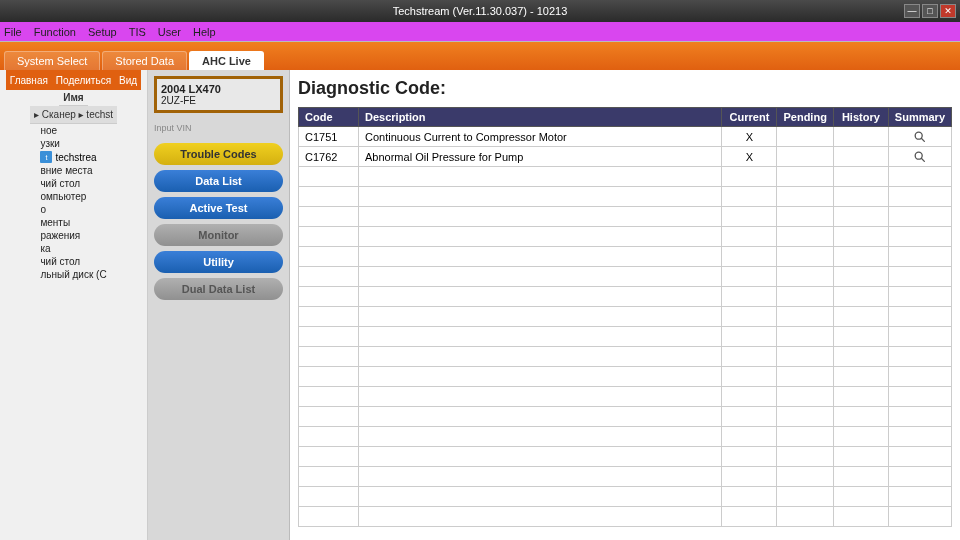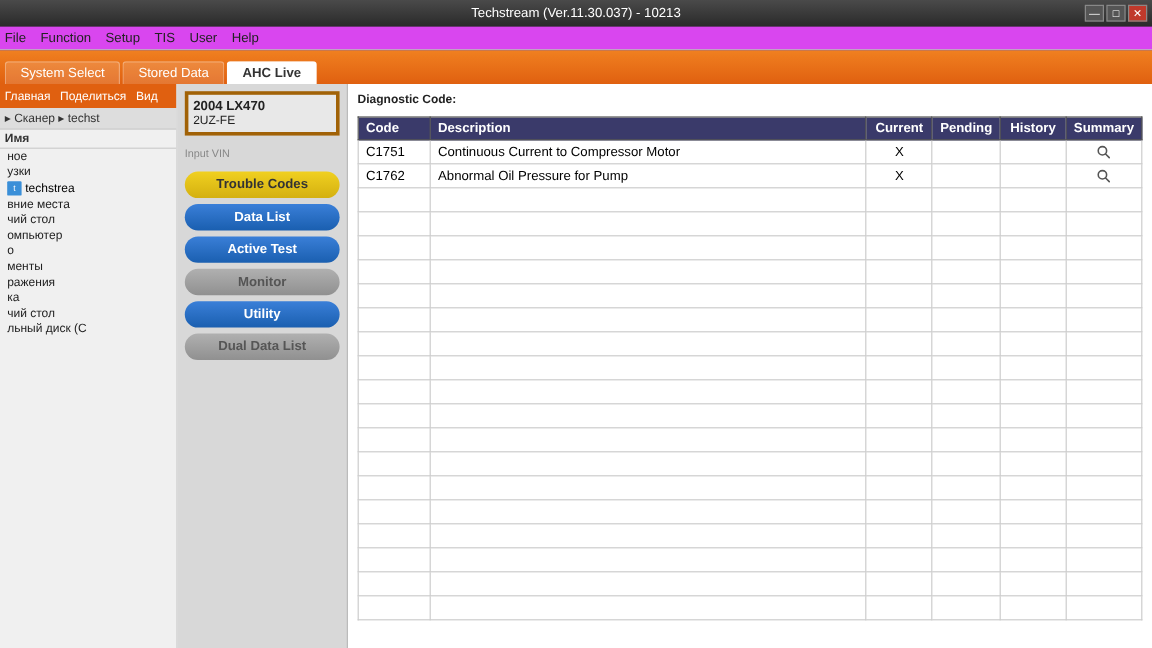--- a/index.html
+++ b/index.html
@@ -92,20 +92,21 @@
     }
 
     
     #sidebar {
       width: 148px;
       background: #f0f0f0;
       border-right: 1px solid #ccc;
       display: flex;
       flex-direction: column;
       overflow: hidden;
+      align-items: center;
     }
     #sidebar-top {
       background: #e06010;
       height: 20px;
       display: flex;
       align-items: center;
       padding: 0 4px;
       gap: 8px;
     }
     #sidebar-top span {
@@ -205,21 +206,21 @@
     
     #content {
       flex: 1;
       background: #fff;
       display: flex;
       flex-direction: column;
       padding: 8px;
       overflow: hidden;
     }
     #diag-title {
-      font-size: 10px;
+      font-size: 18px;
       font-weight: bold;
       color: #222;
       margin-bottom: 8px;
     }
     #diag-table {
       width: 100%;
       border-collapse: collapse;
       font-size: 11px;
     }
     #diag-table th {
@@ -285,22 +286,22 @@
 </div>
 
 <div id="main">
 
   <div id="sidebar">
     <div id="sidebar-top">
       <span>Главная</span>
       <span>Поделиться</span>
       <span>Вид</span>
     </div>
+    <div style="padding: 2px 4px; font-size:10px; font-weight:bold; color:#333; border-bottom:1px solid #ccc;">Имя</div>
     <div id="sidebar-breadcrumb">▸ Сканер ▸ techst</div>
-    <div style="padding: 2px 4px; font-size:10px; font-weight:bold; color:#333; border-bottom:1px solid #ccc;">Имя</div>
     <div id="sidebar-list">
       <div class="sidebar-item">ное</div>
       <div class="sidebar-item">узки</div>
       <div class="sidebar-item-file">
         <div class="file-icon">t</div>
         <span>techstrea</span>
       </div>
       <div class="sidebar-item">вние места</div>
       <div class="sidebar-item">чий стол</div>
       <div class="sidebar-item">омпьютер</div>

